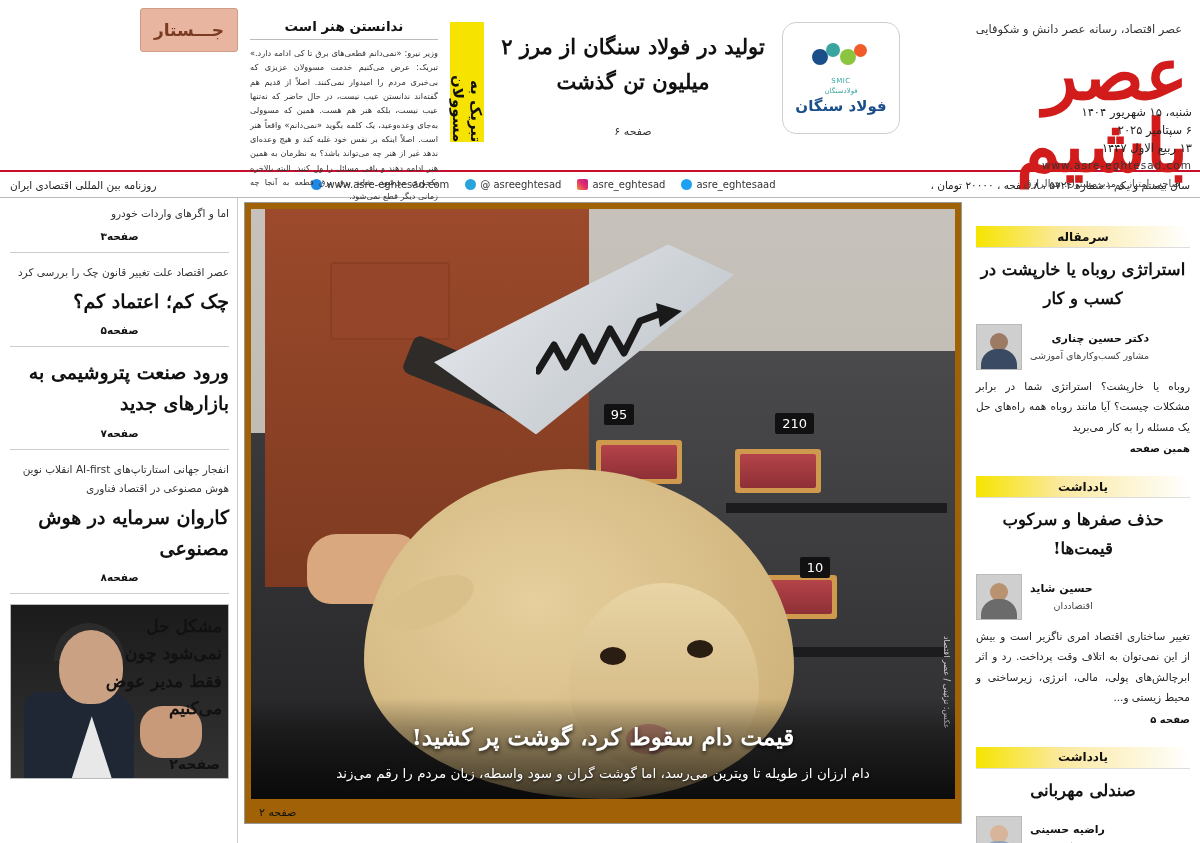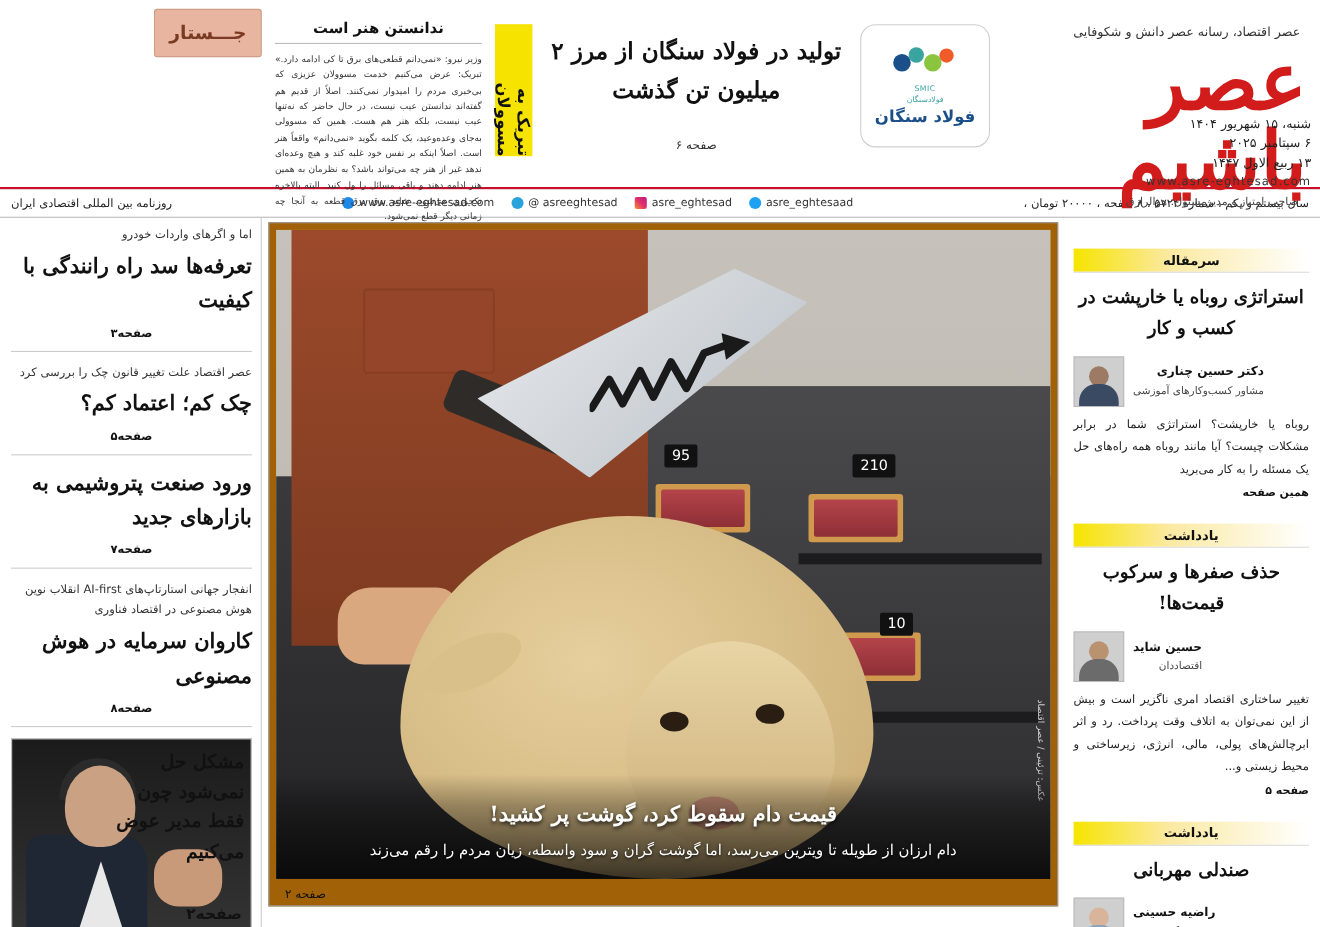--- a/index.html
+++ b/index.html
@@ -89,21 +89,21 @@
   .li-kicker { font-size: 10.5px; color:#333; text-align:right; line-height:1.8; margin-bottom:4px;}
   .li-page { font-size: 10.5px; color:#111; text-align:center; margin-top:7px; font-weight:bold;}
   .rule { border-top:1px solid #ccc; margin: 10px 0; }
 
   
   .main-frame { border:1px solid #999; padding: 6px; height: 622px; position:relative; background:#a16207;}
   .photo { position:relative; width:100%; height: 590px; overflow:hidden; background:#c8a46a; }
   .pg-center { position:absolute; left: 14px; bottom: 4px; font-size:11px; color:#111; }
   .cap-wrap { position:absolute; left:0; right:0; bottom:0; padding: 12px 18px 14px; text-align:center;
      background: linear-gradient(to top, rgba(0,0,0,.72), rgba(0,0,0,.30) 70%, rgba(0,0,0,0)); }
-  .cap-title { color:#fff; font-size: 19px; font-weight:bold; line-height:1.5;
+  .cap-title { color:#fff; font-size: 23px; font-weight:bold; line-height:1.5;
     font-family:"DejaVu Serif","Liberation Serif",serif; text-shadow: 0 2px 4px rgba(0,0,0,.8); margin-top: 10px;}
   .cap-sub { color:#fff; font-size: 13.5px; margin-top: 8px; line-height:1.7; text-shadow:0 1px 3px rgba(0,0,0,.9);}
   .photo-credit { position:absolute; right: 4px; bottom: 70px; writing-mode: vertical-rl; font-size: 8px; color:#eee; opacity:.85;}
 
   
   .sky { position:absolute; inset:0; background: linear-gradient(#c6c2bb, #b9b3a8); }
   .counter { position:absolute; left:0; right:0; top: 38%; bottom:0; background: linear-gradient(#3a3a3c, #232325); }
   .case { position:absolute; left: 42%; right: 0; top: 24%; bottom: 0; background: linear-gradient(#4a4a4c,#2c2c2e); }
   .shelf { position:absolute; left: 44%; right: 2%; height: 10px; background:#1c1c1e; }
   .tray { position:absolute; width: 86px; height: 44px; background:#cf9a4e; border-radius:3px; }
@@ -323,21 +323,20 @@
           </div>
         </div>
         <div class="pg-center">صفحه ۲</div>
       </div>
     </div>
 
     <div class="col-left">
 
       <div>
         <div class="li-kicker">اما و اگرهای واردات خودرو</div>
-        <div class="li-title">تعرفه‌ها سد راه رانندگی با کیفیت</div>
         <div class="li-page">صفحه۳</div>
       </div>
       <div class="rule"></div>
 
       <div>
         <div class="li-kicker">عصر اقتصاد علت تغییر قانون چک را بررسی کرد</div>
         <div class="li-title">چک کم؛ اعتماد کم؟</div>
         <div class="li-page">صفحه۵</div>
       </div>
       <div class="rule"></div>

